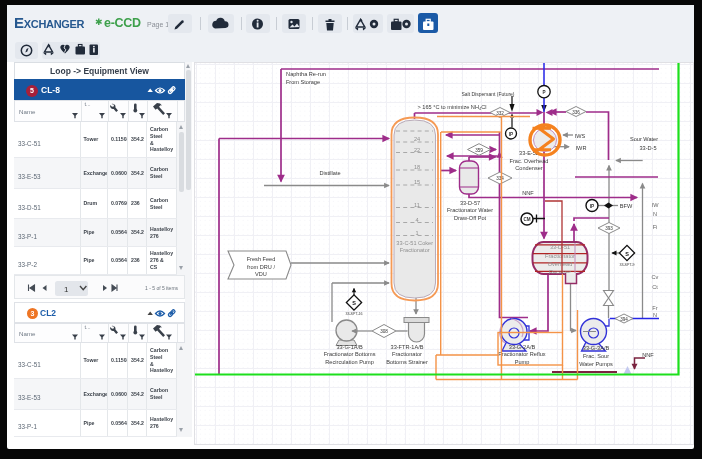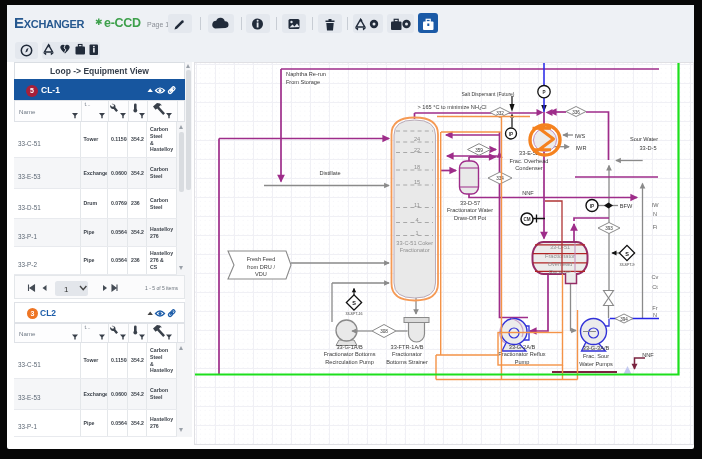--- a/index.html
+++ b/index.html
@@ -105,21 +105,21 @@
 
   <rect x="89.5" y="44.5" width="8.5" height="10.5" rx="1"></rect>
   <rect x="93.1" y="48" width="1.6" height="4.5" fill="#eef1f5"></rect>
   <circle cx="93.9" cy="46.6" r="0.9" fill="#eef1f5"></circle>
  </g>
 </svg>
 
 <div id="loophdr" class="abs">Loop -&gt; Equipment View</div>
 <div id="cl1bar" class="abs">
   <div class="badge" style="left:12px;top:5.5px;background:#a6203a;width:12px;height:12px;line-height:12px;">5</div>
-  <div class="abs" style="left:27px;top:6px;font-size:8.5px;font-weight:bold;color:#fff;">CL-1</div>
+  <div class="abs" style="left:27px;top:6px;font-size:8.5px;font-weight:bold;color:#fff;">CL-8</div>
 </div>
 <svg class="abs" style="left:144px;top:84px;" width="34" height="13" viewBox="0 0 34 13">
  <path d="M3.5,8 l2.7-3.6 2.7,3.6 z" fill="#fff"></path>
  <path d="M11.5,6.5 q4.5,-5 9,0 q-4.5,5 -9,0 z" fill="none" stroke="#fff" stroke-width="1.2"></path>
  <circle cx="16" cy="6.5" r="1.5" fill="#fff"></circle>
  <g stroke="#fff" stroke-width="1.3" fill="none" stroke-linecap="round">
       <path d="M26.3,7.2 l2.8,-2.8"></path>
       <rect x="24.2" y="5.7" width="4.6" height="3.2" rx="1.6" transform="rotate(-45 26.5 7.3)"></rect>
       <rect x="26.6" y="3.4" width="4.6" height="3.2" rx="1.6" transform="rotate(-45 28.9 5)"></rect>
     </g>

